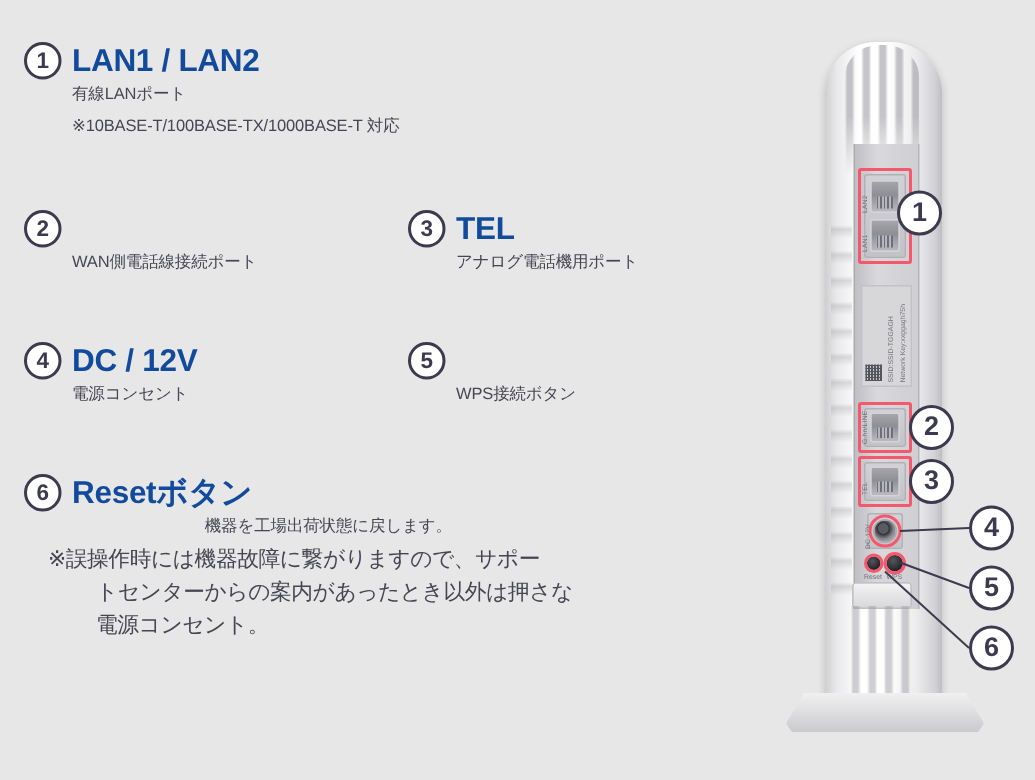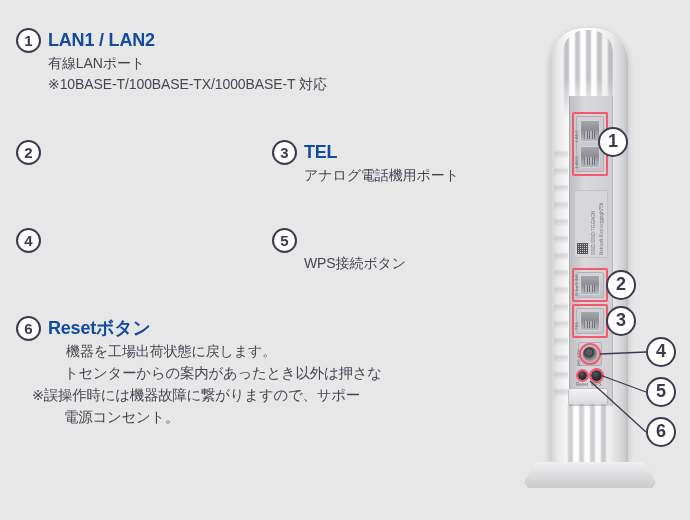--- a/index.html
+++ b/index.html
@@ -48,28 +48,28 @@
     font-weight: bold;
     line-height: 21px;
     text-align: center;
     box-sizing: border-box;
     font-family: "Liberation Sans", sans-serif;
   }
   .title {
     margin-left: 7px;
     color: #124a9c;
     font-weight: bold;
-    font-size: 18px;
+    font-size: 21px;
     line-height: 25px;
     letter-spacing: -0.2px;
     white-space: nowrap;
   }
   .desc {
     color: #464653;
-    font-size: 14px;
+    font-size: 11px;
     line-height: 21px;
     letter-spacing: -0.1px;
     white-space: nowrap;
   }
   .desc-indent { margin-left: 32px; }
   .note {
     color: #464653;
     font-size: 14.5px;
     line-height: 22px;
     letter-spacing: -0.3px;
@@ -309,51 +309,54 @@
         <div class="title">LAN1 / LAN2</div>
       </div>
       <div class="desc desc-indent">有線LANポート</div>
       <div class="desc desc-indent">※10BASE-T/100BASE-TX/1000BASE-T 対応</div>
     </div>
 
     <div class="entry" style="left:16px; top:140px;">
       <div class="entry-head">
         <div class="numcircle">2</div>
       </div>
+      <div class="desc desc-indent">WAN側電話線接続ポート</div>
     </div>
 
     <div class="entry" style="left:272px; top:140px;">
       <div class="entry-head">
         <div class="numcircle">3</div>
         <div class="title">TEL</div>
       </div>
       <div class="desc desc-indent">アナログ電話機用ポート</div>
     </div>
 
     <div class="entry" style="left:16px; top:228px;">
       <div class="entry-head">
         <div class="numcircle">4</div>
-      </div>
+        <div class="title">DC / 12V</div>
+      </div>
+      <div class="desc desc-indent">電源コンセント</div>
     </div>
 
     <div class="entry" style="left:272px; top:228px;">
       <div class="entry-head">
         <div class="numcircle">5</div>
       </div>
       <div class="desc desc-indent">WPS接続ボタン</div>
     </div>
 
     <div class="entry" style="left:16px; top:316px;">
       <div class="entry-head">
         <div class="numcircle">6</div>
         <div class="title">Resetボタン</div>
       </div>
-      <div class="desc" style="margin-left:50px;">機器を工場出荷状態に戻します。</div>
+      <div class="desc" style="margin-left:40px;text-align:center;">機器を工場出荷状態に戻します。</div>
+      <div class="note note-hang">※誤操作時には機器故障に繋がりますので、サポー</div>
       <div class="note note-cont">トセンターからの案内があったとき以外は押さな</div>
-      <div class="note note-hang">※誤操作時には機器故障に繋がりますので、サポー</div>
       <div class="note note-cont">電源コンセント。</div>
     </div>
 
   </div>
 
   <div class="router">
 
     <div class="device-body"></div>
     <div class="vent-top"></div>
     <div class="rear-plate"></div>

